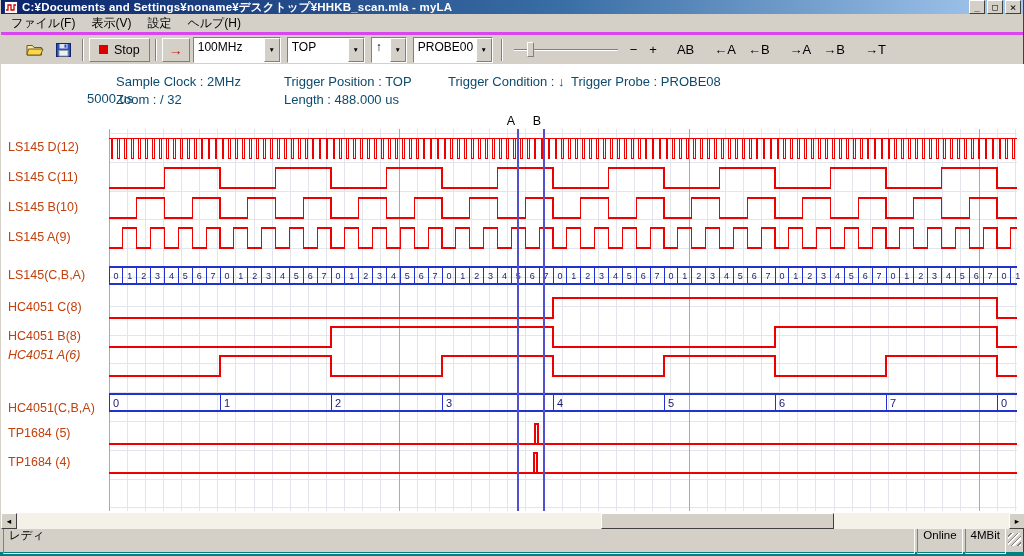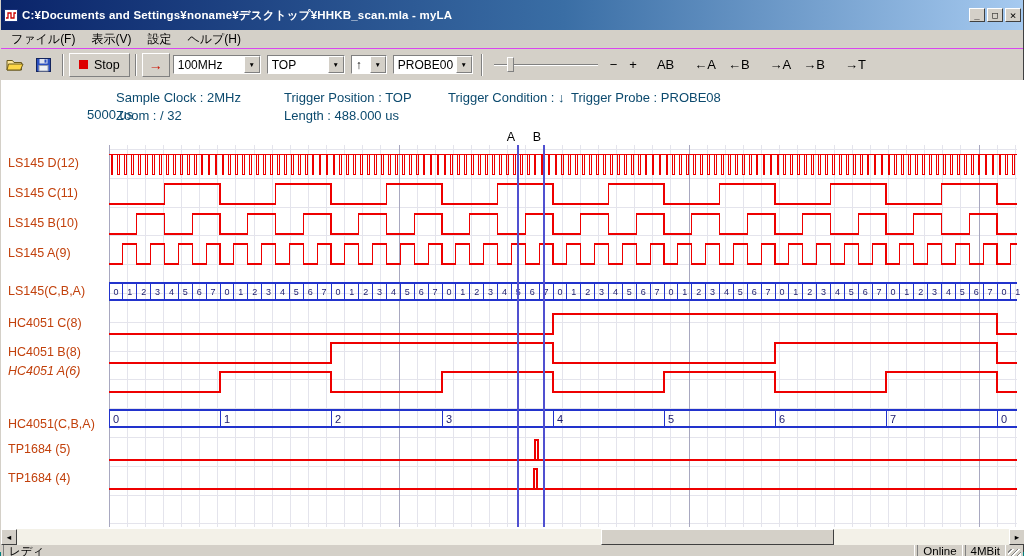--- a/index.html
+++ b/index.html
@@ -1,39 +1,39 @@
 <!DOCTYPE html>
 <html><head>
 <meta charset="utf-8">
 <style>
   * { margin:0; padding:0; box-sizing:border-box; }
   html,body { width:1024px; height:556px; overflow:hidden; }
   body { background:#008080; font-family:"Liberation Sans","DejaVu Sans",sans-serif; }
   .win { position:relative; width:1024px; height:552px; background:#d4d0c8; border-left:1px solid #d4d0c8; border-right:1px solid #404040; }
 
   
-  .titlebar { height:30px; background:linear-gradient(to right,#0a246a,#3a6ea5 55%,#a6caf0); display:flex; align-items:center; padding:0 2px; }
+  .titlebar { height:14px; background:linear-gradient(to right,#0a246a,#3a6ea5 55%,#a6caf0); display:flex; align-items:center; padding:0 2px; }
   .app-icon { width:16px; height:14px; display:inline-flex; align-items:center; justify-content:center; }
   .title-text { flex:1; color:#fff; font-size:11.5px; font-weight:bold; padding-left:3px; white-space:nowrap; overflow:hidden; letter-spacing:0.2px; }
   .winbtn { width:16px; height:14px; margin-left:2px; background:#d4d0c8; border:1px solid; border-color:#fff #404040 #404040 #fff; font-size:9px; line-height:9px; display:inline-flex; align-items:center; justify-content:center; font-family:"DejaVu Sans Mono",monospace; cursor:default; padding:0; }
   .winbtn.close { font-size:11px; }
 
   
   .menubar { height:18px; background:#d4d0c8; display:flex; align-items:center; font-size:12px; padding-left:2px; }
   .menu-item { padding:1px 8px; white-space:nowrap; }
 
   
-  .toolbar { height:32px; background:#d4d0c8; display:flex; align-items:center; padding:0 0; border-top:1px solid #d946ef; }
+  .toolbar { height:32px; background:#d4d0c8; display:flex; align-items:center; padding:0 20px; border-top:3px solid #d946ef; }
   .tb-sep { width:2px; height:22px; border-left:1px solid #808080; border-right:1px solid #fff; margin:0 5px; }
   .tb-icon-btn { width:26px; height:24px; background:#d4d0c8; border:1px solid #d4d0c8; display:inline-flex; align-items:center; justify-content:center; margin:0 1px; padding:0; }
   .stop-btn { height:24px; background:#d4d0c8; border:1px solid; border-color:#fff #808080 #808080 #fff; display:inline-flex; align-items:center; gap:6px; padding:0 9px; font-size:12.5px; }
   .stop-square { width:9px; height:9px; background:#dd0000; display:inline-block; }
   .run-btn { width:28px; height:24px; background:#d4d0c8; border:1px solid; border-color:#fff #808080 #808080 #fff; display:inline-flex; align-items:center; justify-content:center; padding:0; }
   .run-arrow { color:#cc1100; font-size:14px; font-weight:bold; line-height:14px; }
-  .combo { height:19px; background:#fff; border:1px solid; border-color:#808080 #fff #fff #808080; display:inline-flex; align-items:stretch; margin:0 3px; }
+  .combo { height:26px; background:#fff; border:1px solid; border-color:#808080 #fff #fff #808080; display:inline-flex; align-items:stretch; margin:0 3px; }
   .combo-text { flex:1; font-size:12px; padding:2px 4px; white-space:nowrap; overflow:hidden; }
   .combo-arrow { width:16px; background:#d4d0c8; border:1px solid; border-color:#fff #808080 #808080 #fff; display:inline-flex; align-items:center; justify-content:center; font-size:6.5px; color:#000; }
   .slider { position:relative; width:104px; height:22px; margin:0 6px; display:inline-block; }
   .slider-track { position:absolute; left:0; right:0; top:10px; height:2px; border-top:1px solid #808080; border-bottom:1px solid #fff; }
   .slider-thumb { position:absolute; left:13px; top:3px; width:7px; height:15px; background:#d4d0c8; border:1px solid; border-color:#fff #808080 #808080 #fff; }
   .flat-btn { background:transparent; border:1px solid transparent; font-size:13px; padding:2px 4px; margin:0 1px; font-family:inherit; }
   .gap { margin-left:9px; }
 
   
   .client { position:relative; width:1024px; height:465px; background:#fff; overflow:hidden; }

